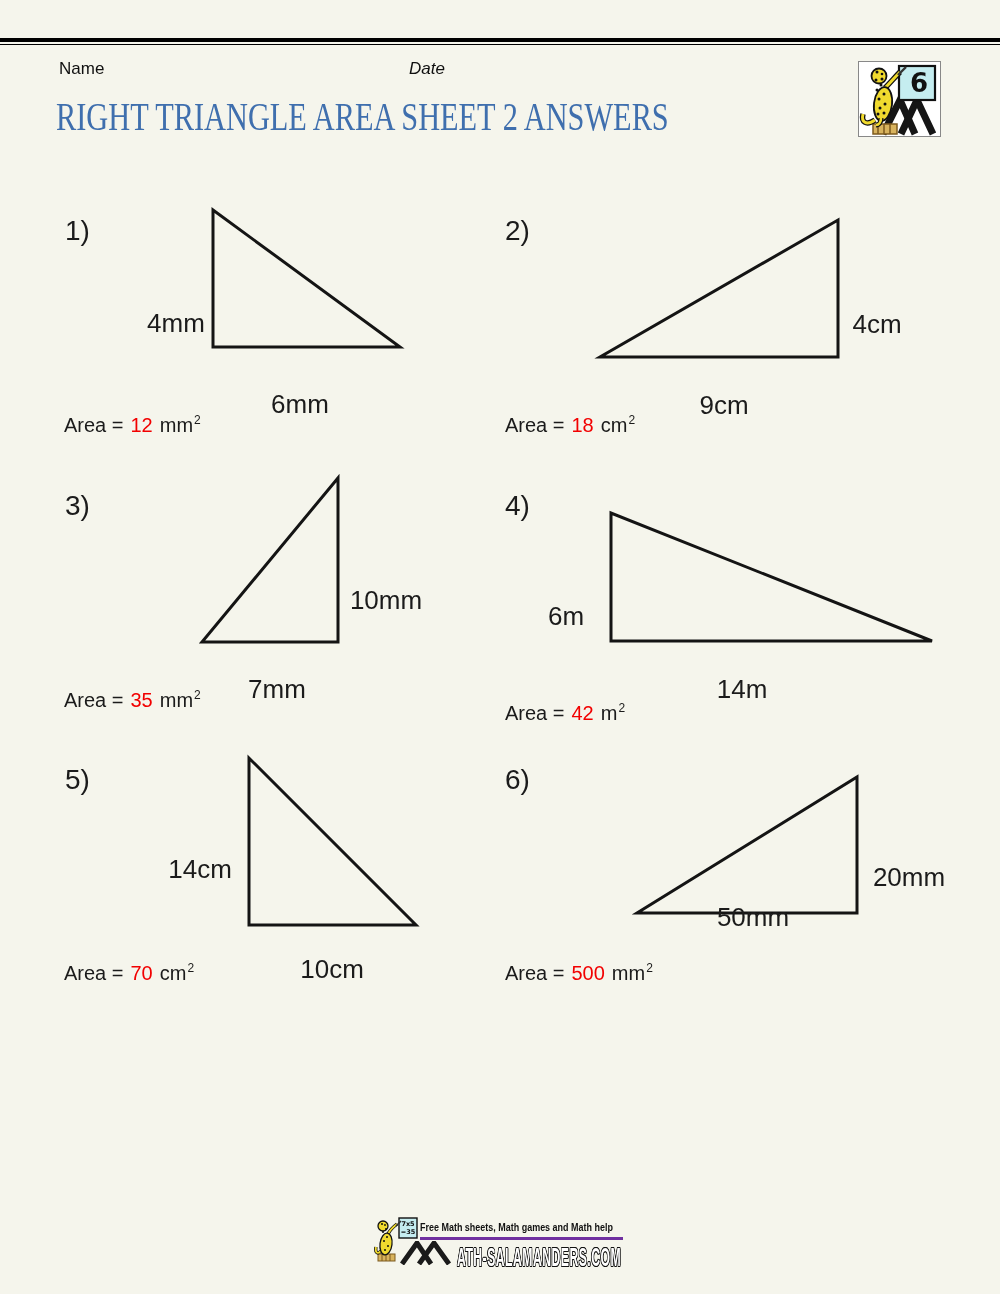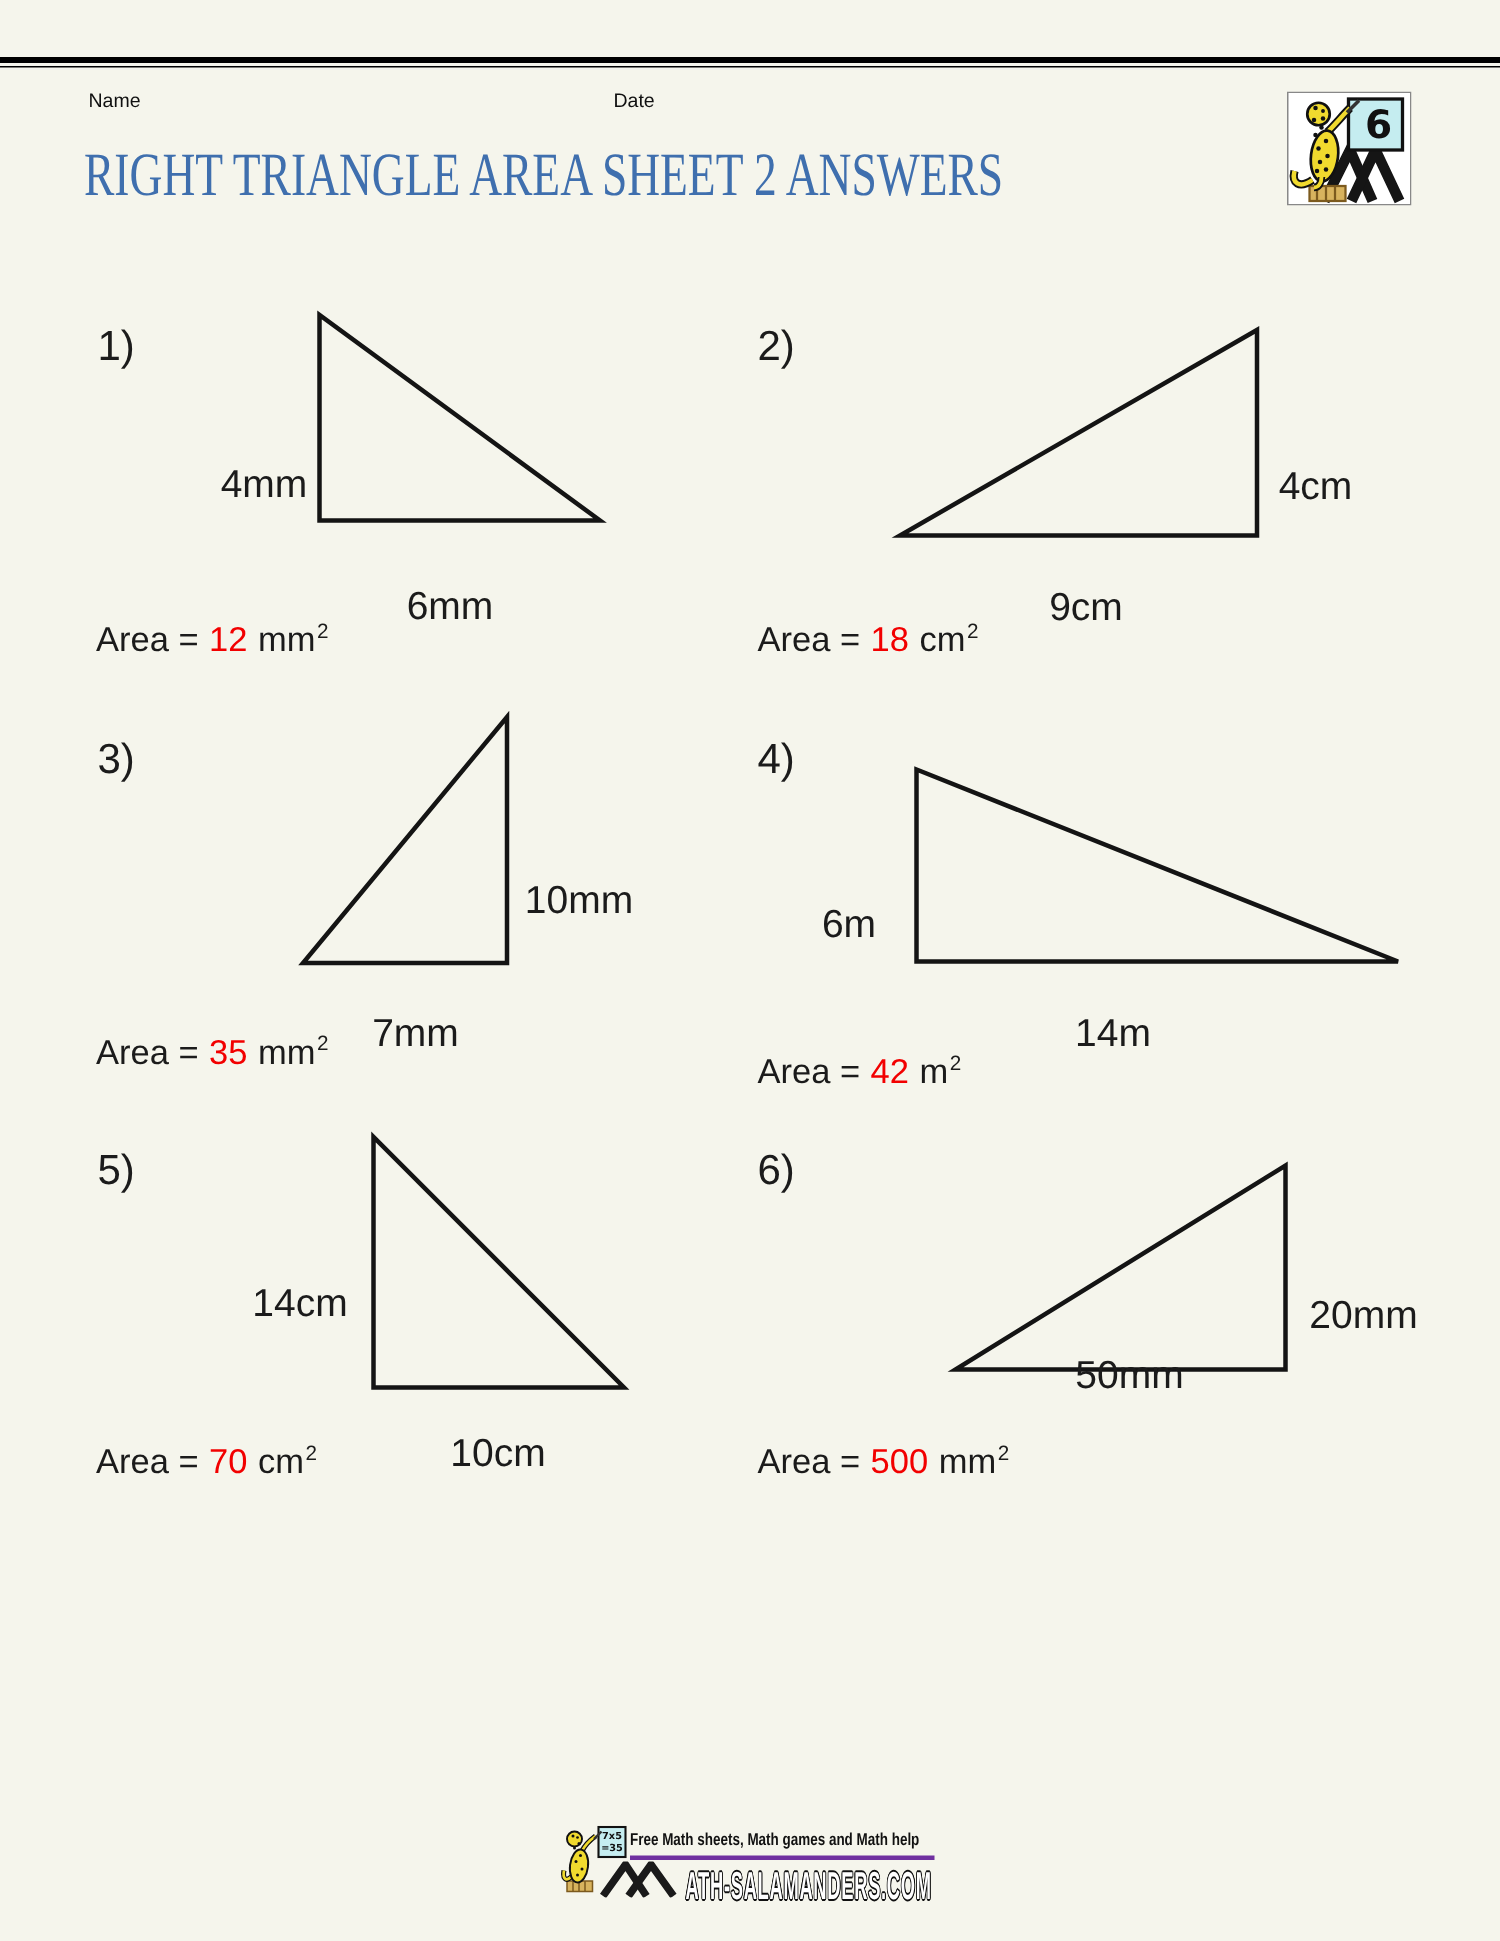--- a/index.html
+++ b/index.html
@@ -2,23 +2,23 @@
 <html><head>
 <meta charset="utf-8">
 <style>
   html,body{margin:0;padding:0;background:#f5f5ec;}
   #page{position:relative;width:1000px;height:1294px;background:#f5f5ec;
         font-family:"Liberation Sans",sans-serif;color:#1b1b1b;overflow:hidden;}
 
   .bar-thick{position:absolute;left:0;top:38px;width:1000px;height:4px;background:#000;}
   .bar-thin{position:absolute;left:0;top:44px;width:1000px;height:1px;background:#000;}
 
-  .meta{position:absolute;top:59px;font-size:13px;color:#101010;}
+  .meta{position:absolute;top:59px;font-size:17px;color:#101010;}
   #name-label{left:59px;}
-  #date-label{left:409px;}
+  #date-label{left:409px;font-style:italic;}
 
   #page-title{position:absolute;left:56px;top:92px;font-family:"Liberation Serif",serif;
       font-size:41px;font-weight:normal;color:#3f6fae;white-space:nowrap;
       transform:scaleX(0.74);transform-origin:left top;margin:0;}
 
   #logo-box{position:absolute;left:858px;top:61px;}
 
   .tri-layer{position:absolute;left:0;top:0;pointer-events:none;}
   .tri{fill:none;stroke:#141414;stroke-width:3;}
 
@@ -28,21 +28,21 @@
   #p5n{left:65px;top:764px}  #p6n{left:505px;top:764px}
 
   .dim{position:absolute;font-size:26px;white-space:nowrap;transform:translate(-50%,-50%);margin-top:32px;}
   #p1s{left:176px;top:291px} #p1b{left:300px;top:372px}
   #p2s{left:877px;top:292px} #p2b{left:724px;top:373px}
   #p3s{left:386px;top:568px} #p3b{left:277px;top:657px}
   #p4s{left:566px;top:584px} #p4b{left:742px;top:657px}
   #p5s{left:200px;top:837px} #p5b{left:332px;top:937px}
   #p6s{left:909px;top:845px} #p6b{left:753px;top:885px}
 
-  .area{position:absolute;font-size:23px;white-space:nowrap;}
+  .area{position:absolute;font-size:20px;white-space:nowrap;}
   .area .val{color:#f20000;margin-left:7px;}
   .area .unit{margin-left:7px;}
   .area sup{font-size:60%;vertical-align:super;margin-left:1px;}
   #p1a{left:64px;top:413px}  #p2a{left:505px;top:413px}
   #p3a{left:64px;top:688px}  #p4a{left:505px;top:701px}
   #p5a{left:64px;top:961px}  #p6a{left:505px;top:961px}
 
   #f-sala{position:absolute;left:374px;top:1217px;}
   #f-tagline{position:absolute;left:420px;top:1221px;font-size:11.5px;font-weight:bold;
       white-space:nowrap;transform:scaleX(0.78);transform-origin:left top;color:#111;}

